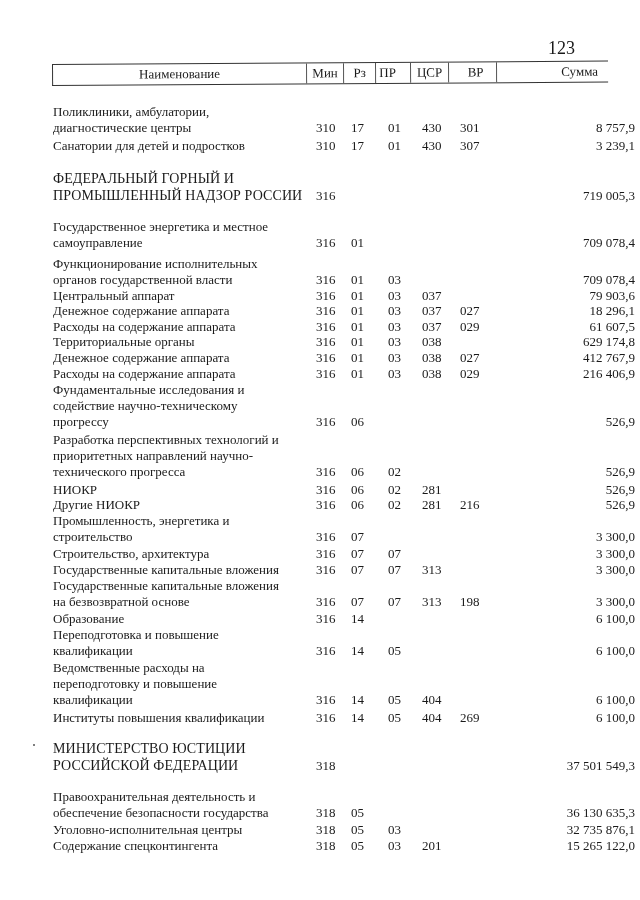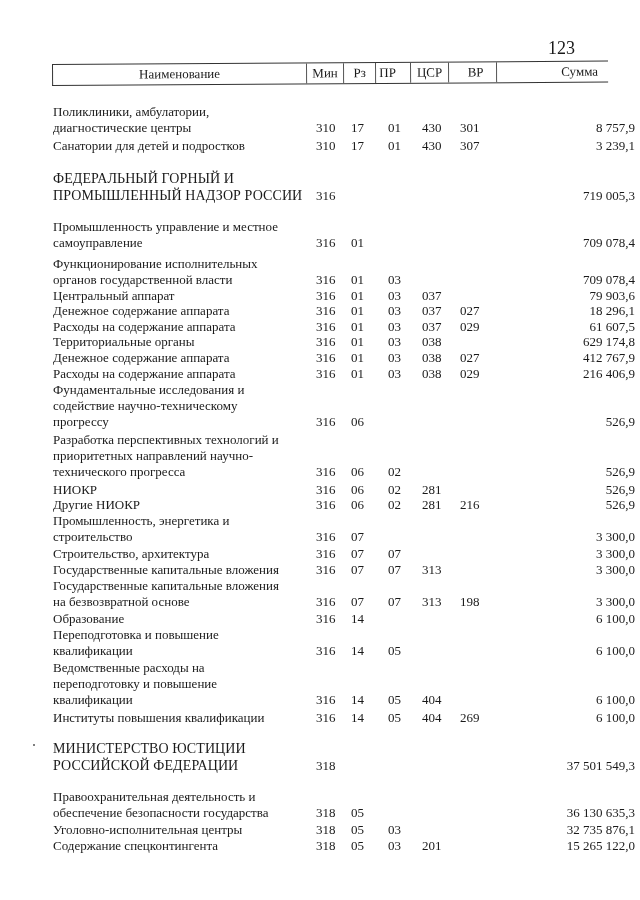--- a/index.html
+++ b/index.html
@@ -78,21 +78,21 @@
       <div class="name">ФЕДЕРАЛЬНЫЙ ГОРНЫЙ И
 ПРОМЫШЛЕННЫЙ НАДЗОР РОССИИ</div>
       <div class="cell min">316</div>
       <div class="cell rz"></div>
       <div class="cell pr"></div>
       <div class="cell csr"></div>
       <div class="cell vr"></div>
       <div class="cell sum">719 005,3</div>
     </div>
     <div class="row" style="top: 219px; height: 32px;">
-      <div class="name">Промышленность управление и местное
+      <div class="name">Государственное энергетика и местное
 самоуправление</div>
       <div class="cell min">316</div>
       <div class="cell rz">01</div>
       <div class="cell pr"></div>
       <div class="cell csr"></div>
       <div class="cell vr"></div>
       <div class="cell sum">709 078,4</div>
     </div>
     <div class="row" style="top: 256px; height: 32px;">
       <div class="name">Функционирование исполнительных

